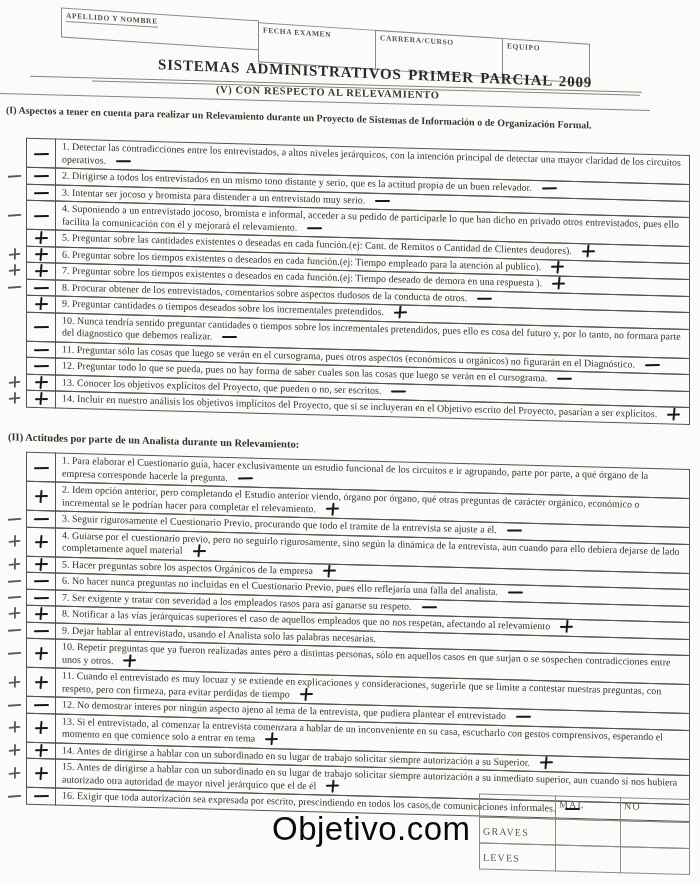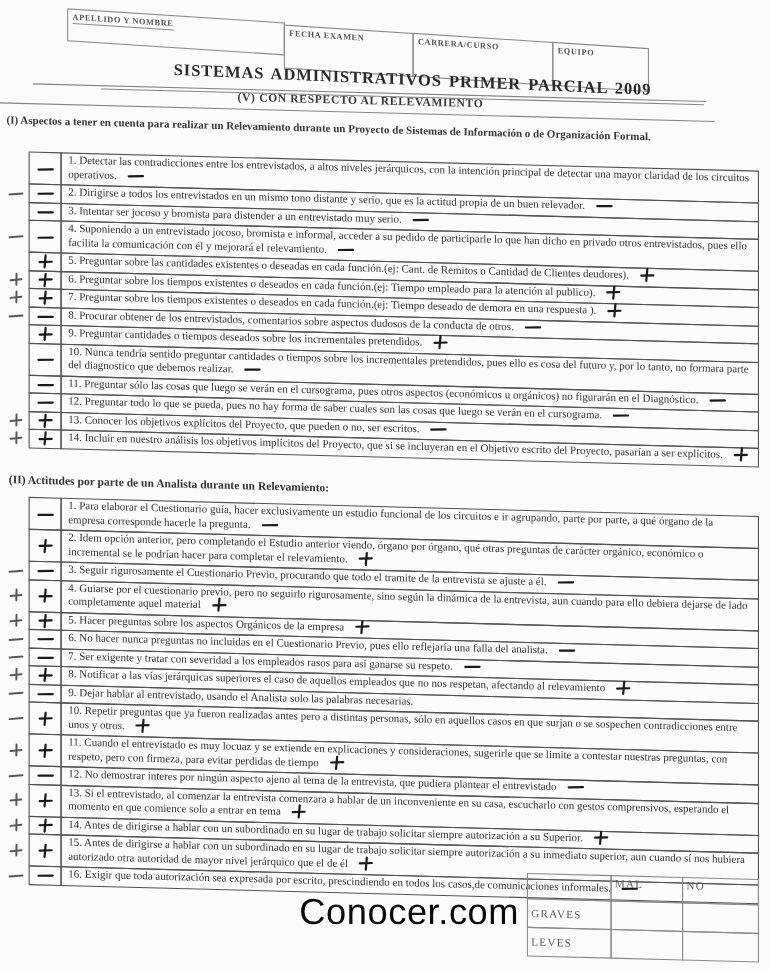--- a/index.html
+++ b/index.html
@@ -371,14 +371,14 @@
         <div class="scell">NO</div>
         <div class="scell rowlab">GRAVES</div>
         <div class="scell"></div>
         <div class="scell"></div>
         <div class="scell rowlab">LEVES</div>
         <div class="scell"></div>
         <div class="scell"></div>
       </div>
   </div>
 
-  <div class="watermark">Conocer.com</div>
+  <div class="watermark">Objetivo.com</div>
 </div>
 
 </body></html>

